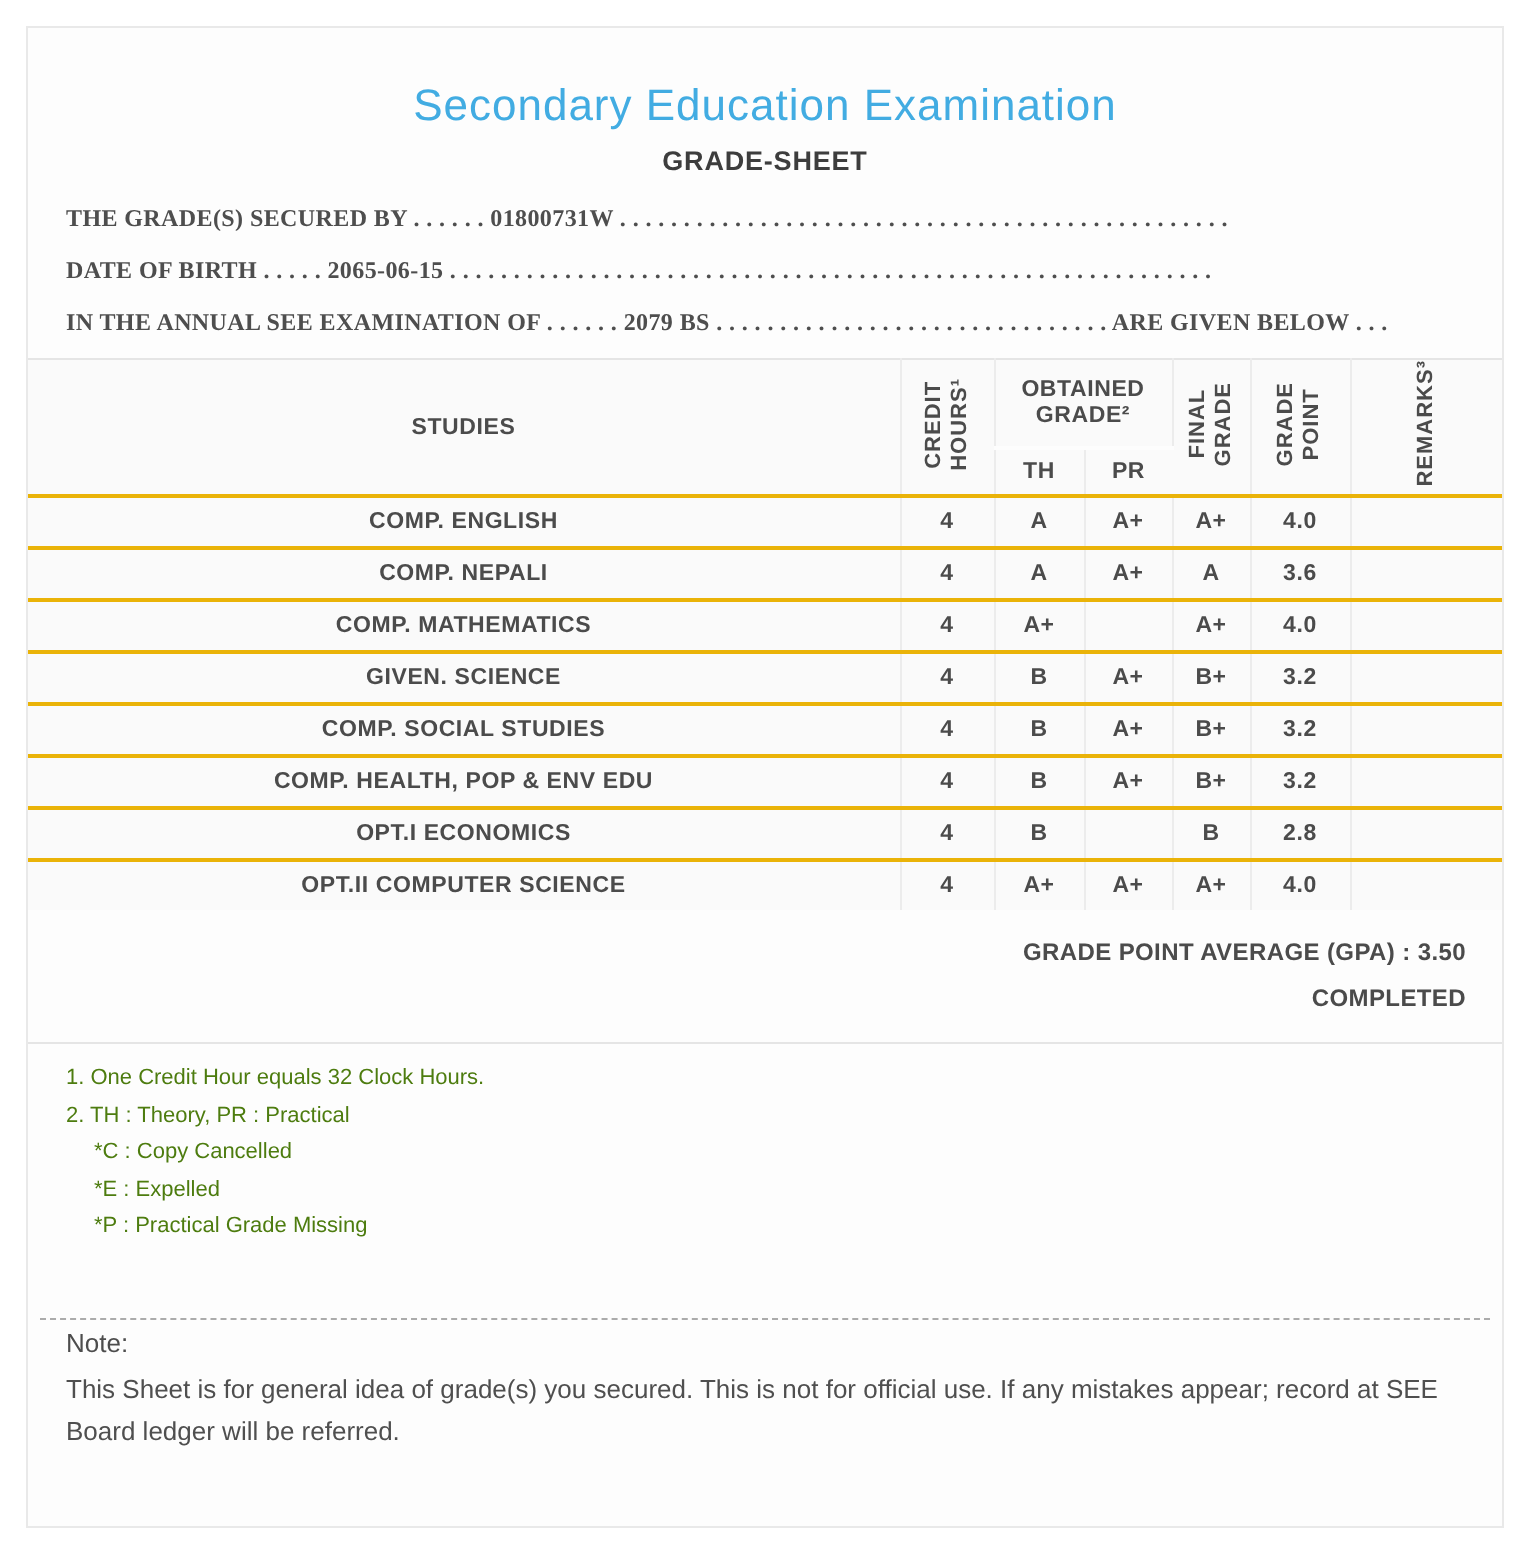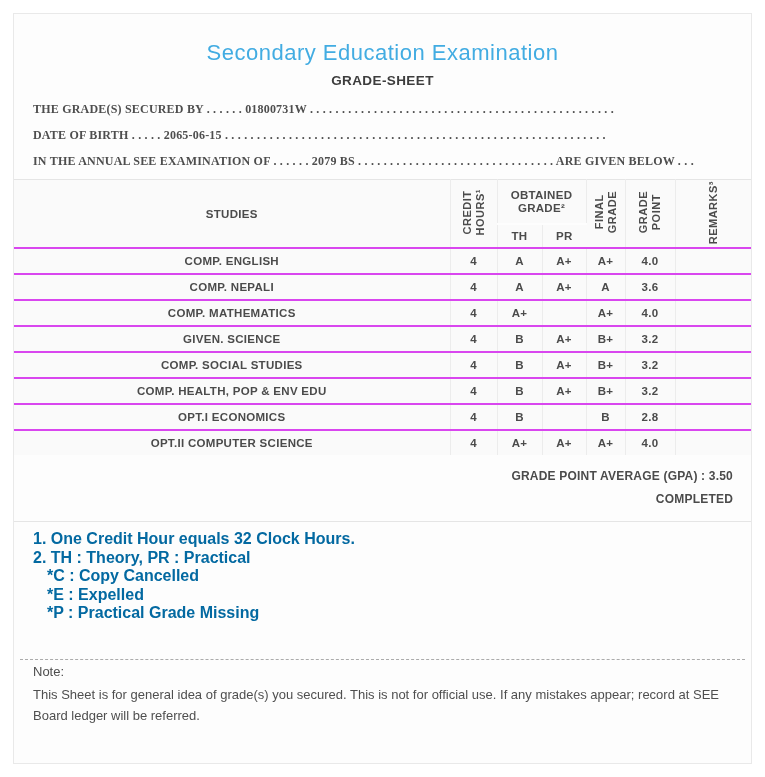--- a/index.html
+++ b/index.html
@@ -72,21 +72,21 @@
     padding: 0;
   }
   table.grades th:last-child, table.grades td:last-child { border-right: none; }
   th.col-subjects, td.cell-subject {
     text-align: left;
     padding-left: 19px;
   }
   tr.hdr-top th { height: 43px; }
   tr.hdr-sub th { height: 22px; border-top: 2px solid #fdfdfd; }
   th.obtained { border-bottom: 2px solid #fdfdfd; }
-  tbody td { height: 24px; border-top: 2px solid #d946ef; }
+  tbody td { height: 24px; border-top: 2px solid #eab308; }
   .vert-label {
     display: inline-block;
     writing-mode: vertical-rl;
     transform: rotate(180deg);
     white-space: pre-line;
     font-size: 11px;
     line-height: 13px;
     letter-spacing: 0.5px;
   }
   .obtained-label {
@@ -103,23 +103,23 @@
   .gpa-line, .status-line {
     font-size: 12px;
     font-weight: 700;
     color: #4b4b4b;
     letter-spacing: 0.2px;
     line-height: 14px;
   }
   .status-line { margin-top: 9px; }
   .footnotes { padding: 8px 18px 0 19px; }
   .footnote {
-    font-size: 16px;
-    font-weight: 700;
-    color: #0369a1;
+    font-size: 11px;
+    font-weight: 400;
+    color: #4d7c0f;
     line-height: 18.5px;
   }
   .fn-indent { padding-left: 14px; }
   .note-divider {
     margin: 36px 6px 0 6px;
     height: 0;
     border-top: 1px dashed #ababab;
   }
   .note-block { padding: 3px 18px 0 19px; }
   .note-label {

